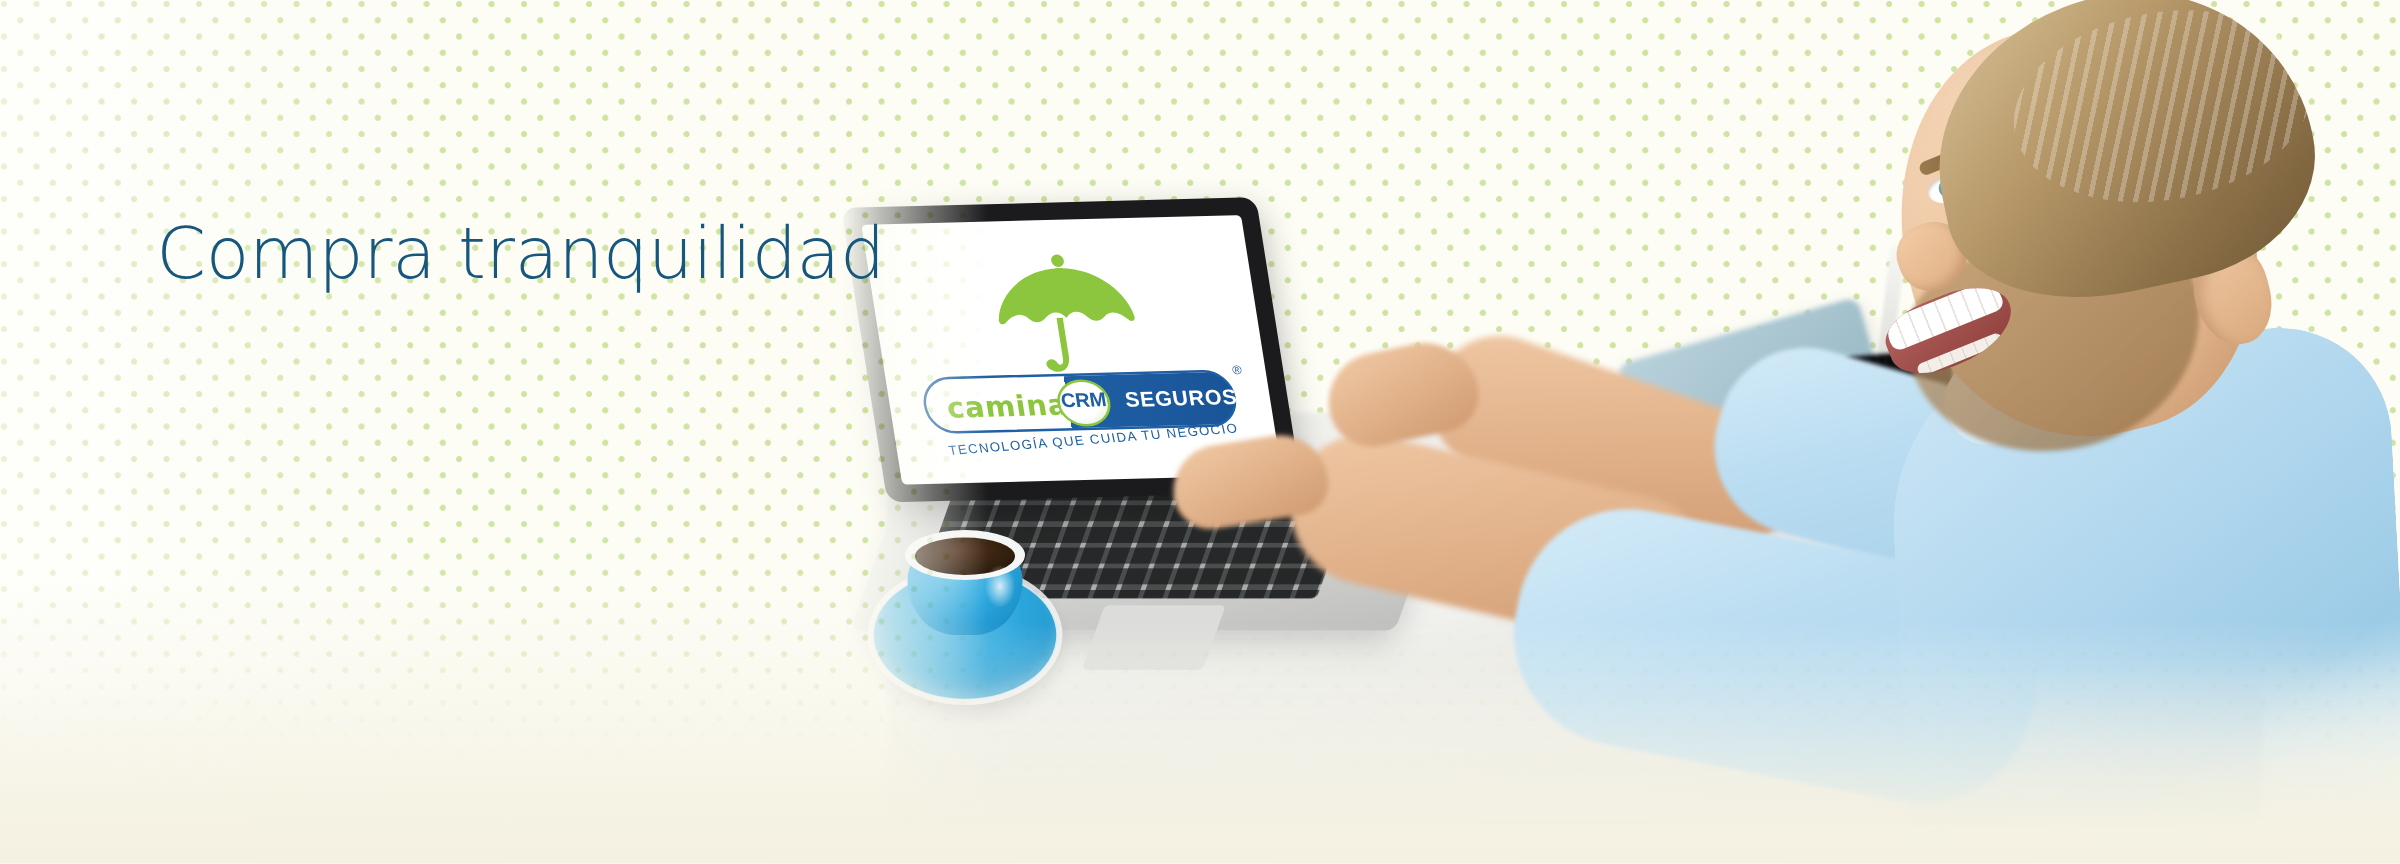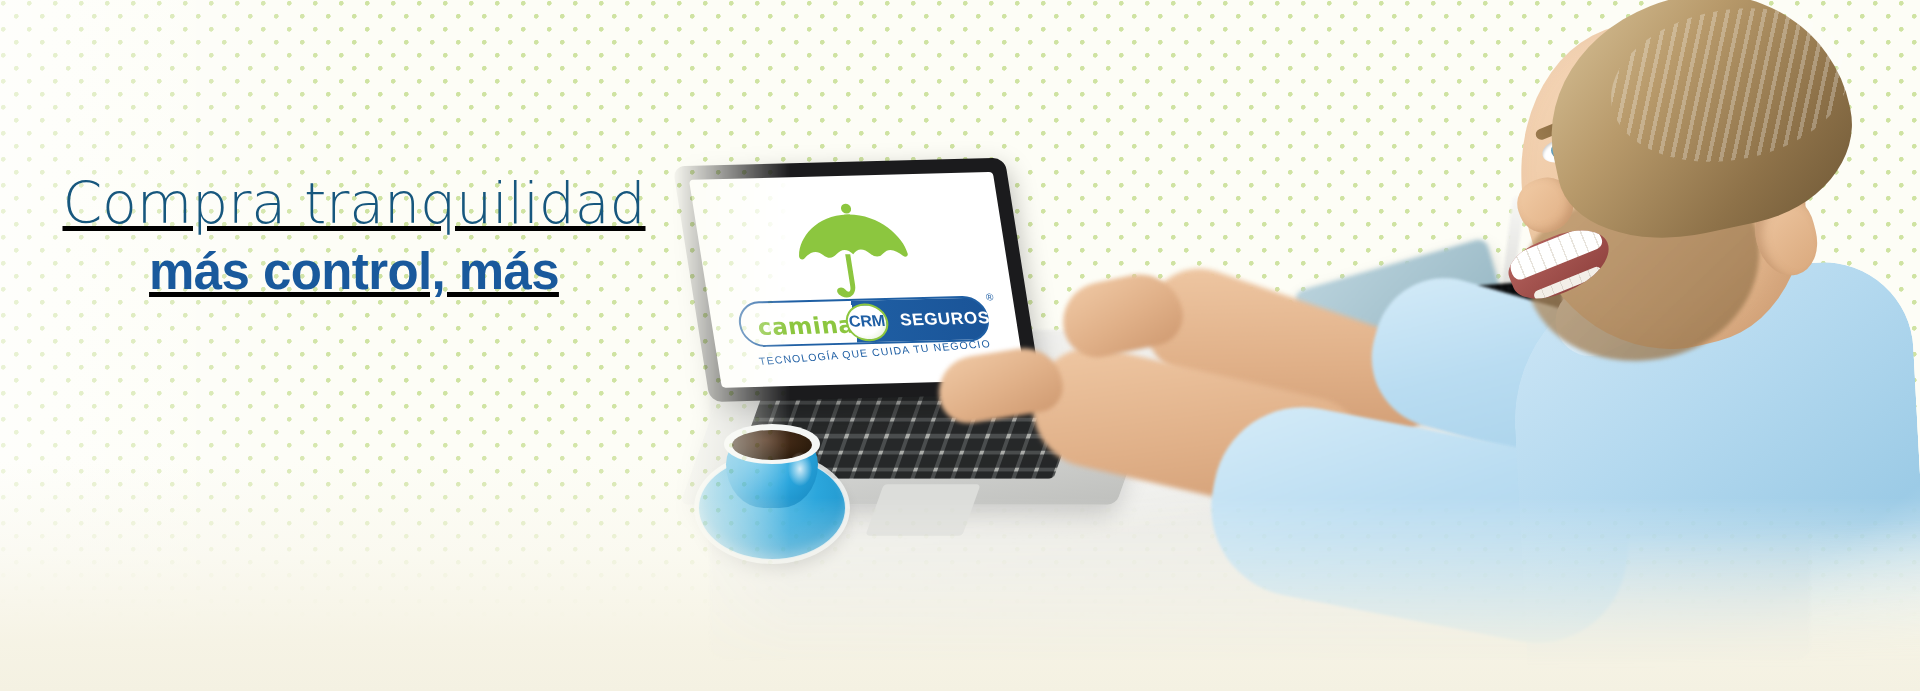--- a/index.html
+++ b/index.html
@@ -52,23 +52,22 @@
       rgba(244,241,226,1) 100%);
   }
   .bg-leftwash{
     position:absolute;left:0;top:0;width:360px;height:691px;
     background:linear-gradient(to right, rgba(255,255,255,.55), rgba(255,255,255,0));
   }
 
   
   .headline{
     position:absolute;left:0;top:172px;width:708px;
-    text-align:center;
+    text-align:right;
     z-index:6;
-    text-decoration:underline;
   }
   .hl-1{
     font-size:57px;line-height:62px;font-weight:300;
     letter-spacing:-.2px;color:#17577e;
     font-family:"DejaVu Sans","Liberation Sans",sans-serif;
     white-space:nowrap;
   }
   .hl-2{
     font-size:51px;line-height:64px;font-weight:bold;
     letter-spacing:-.6px;color:#19599c;
@@ -461,16 +460,15 @@
       <div class="hair"></div>
       <div class="hair-sweep"></div>
 
     </div>
   </div>
 
   <div class="bg-bottomfade"></div>
 
   <div class="headline">
     <div class="hl-1">Compra tranquilidad</div>
-    <div class="hl-2">más control, más</div>
   </div>
 
 </div>
 
 </body></html>

